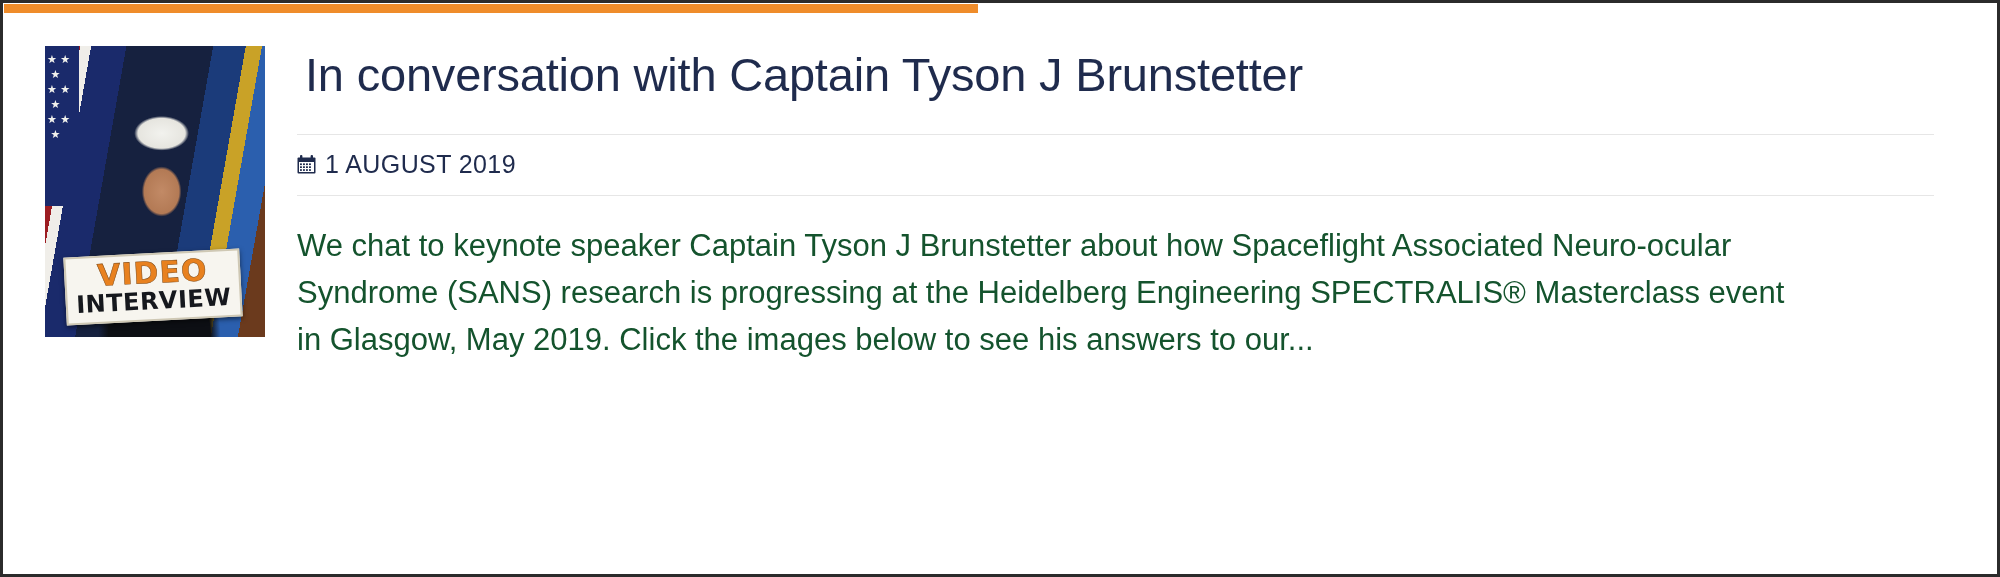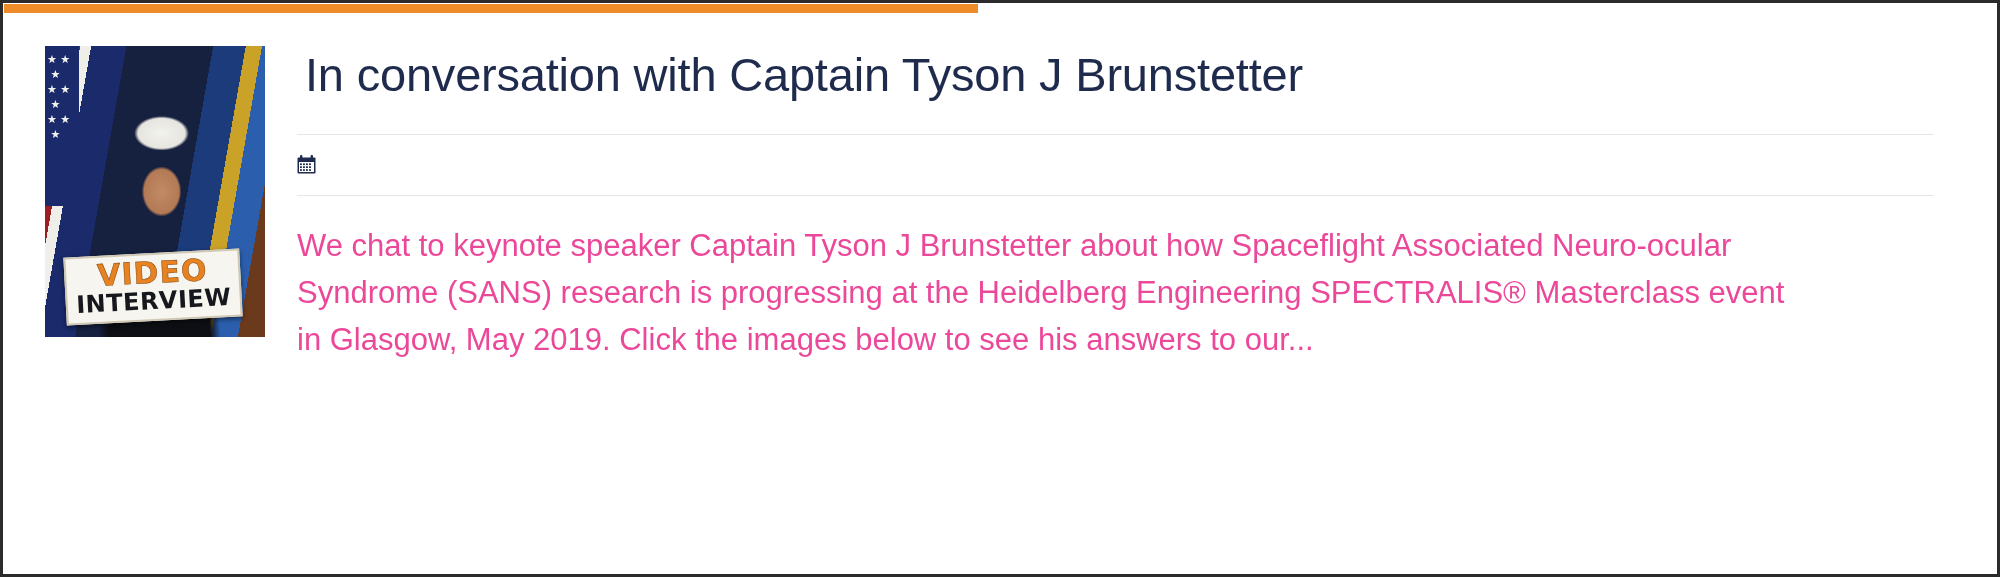--- a/index.html
+++ b/index.html
@@ -212,21 +212,21 @@
     white-space: nowrap;
   }
 
   .excerpt {
     margin: 0;
     padding-top: 26px;
     font-family: "Liberation Sans Narrow", "Liberation Sans", sans-serif;
     font-stretch: condensed;
     font-size: 31px;
     line-height: 1.52;
-    color: #ec4899;
+    color: #14532d;
     max-width: 1490px;
   }
 </style>
 </head>
 <body>
 
 <div class="screen">
 
   <div class="frame-border-top"></div>
   <div class="frame-border-bottom"></div>
@@ -269,20 +269,21 @@
               <rect x="6" y="11.3" width="1.9" height="1.7"></rect>
               <rect x="9" y="11.3" width="1.9" height="1.7"></rect>
               <rect x="12" y="11.3" width="1.9" height="1.7"></rect>
               <rect x="3" y="14.2" width="1.9" height="1.7"></rect>
               <rect x="6" y="14.2" width="1.9" height="1.7"></rect>
               <rect x="9" y="14.2" width="1.9" height="1.7"></rect>
               <rect x="12" y="14.2" width="1.9" height="1.7"></rect>
             </g>
           </svg>
         </span>
+        <span class="meta-date">1 AUGUST 2019</span>
       </div>
 
       <hr class="divider">
 
       <p class="excerpt">We chat to keynote speaker Captain Tyson J Brunstetter about how Spaceflight Associated Neuro-ocular Syndrome (SANS) research is progressing at the Heidelberg Engineering SPECTRALIS® Masterclass event in Glasgow, May 2019. Click the images below to see his answers to our...</p>
 
     </div>
   </div>
 </div>
 

